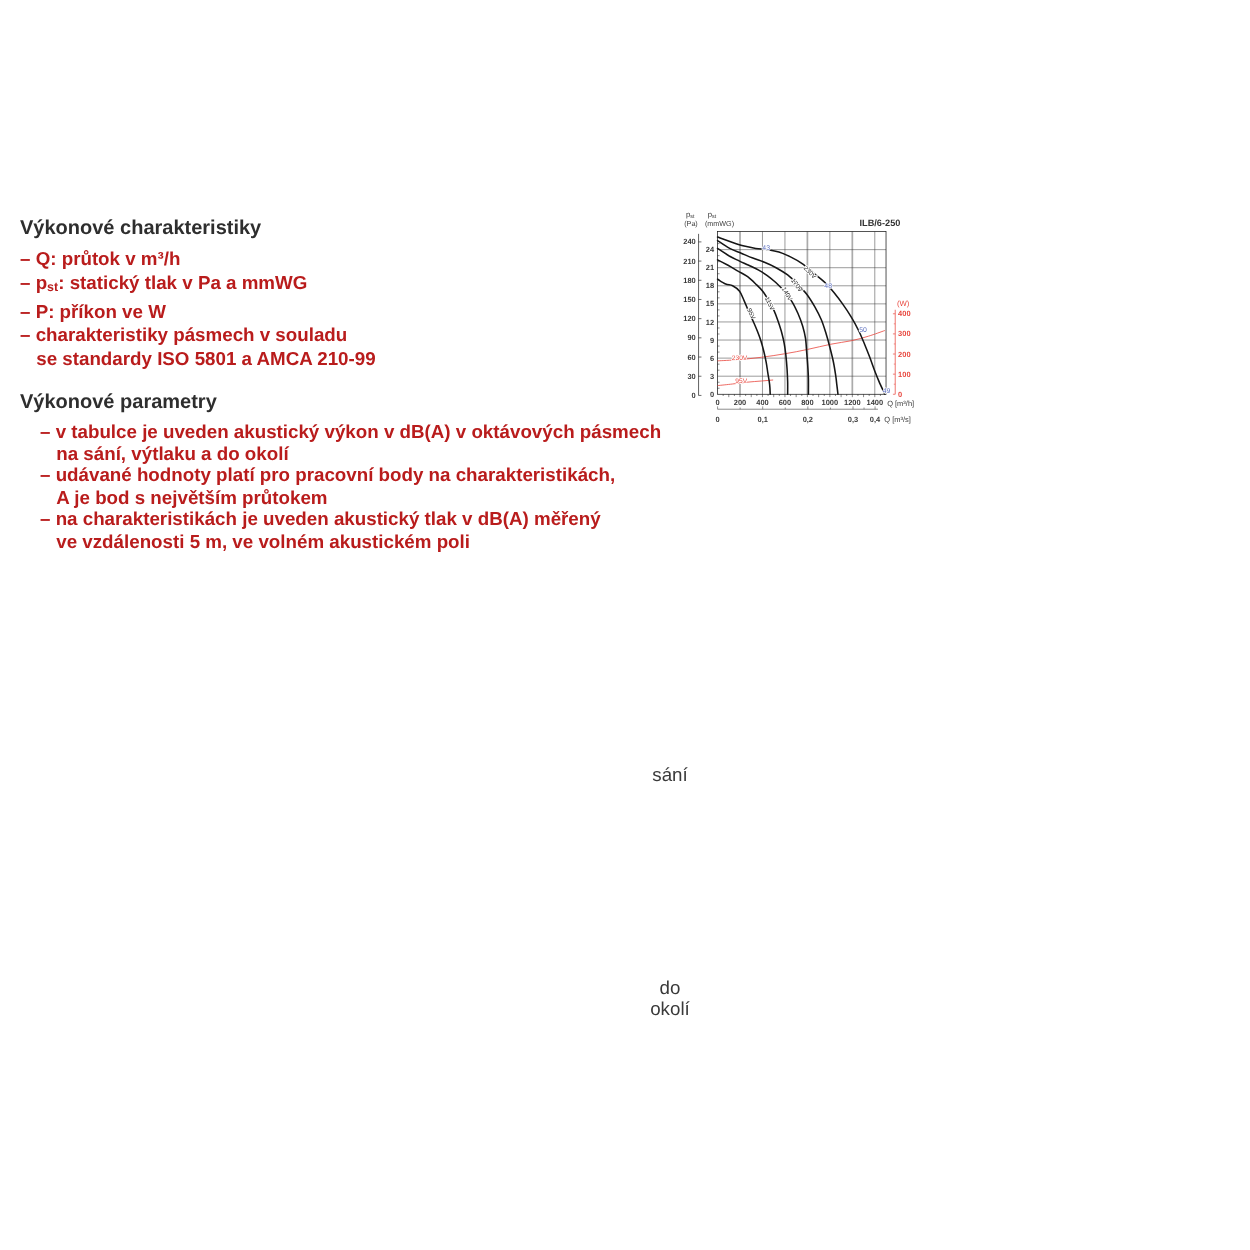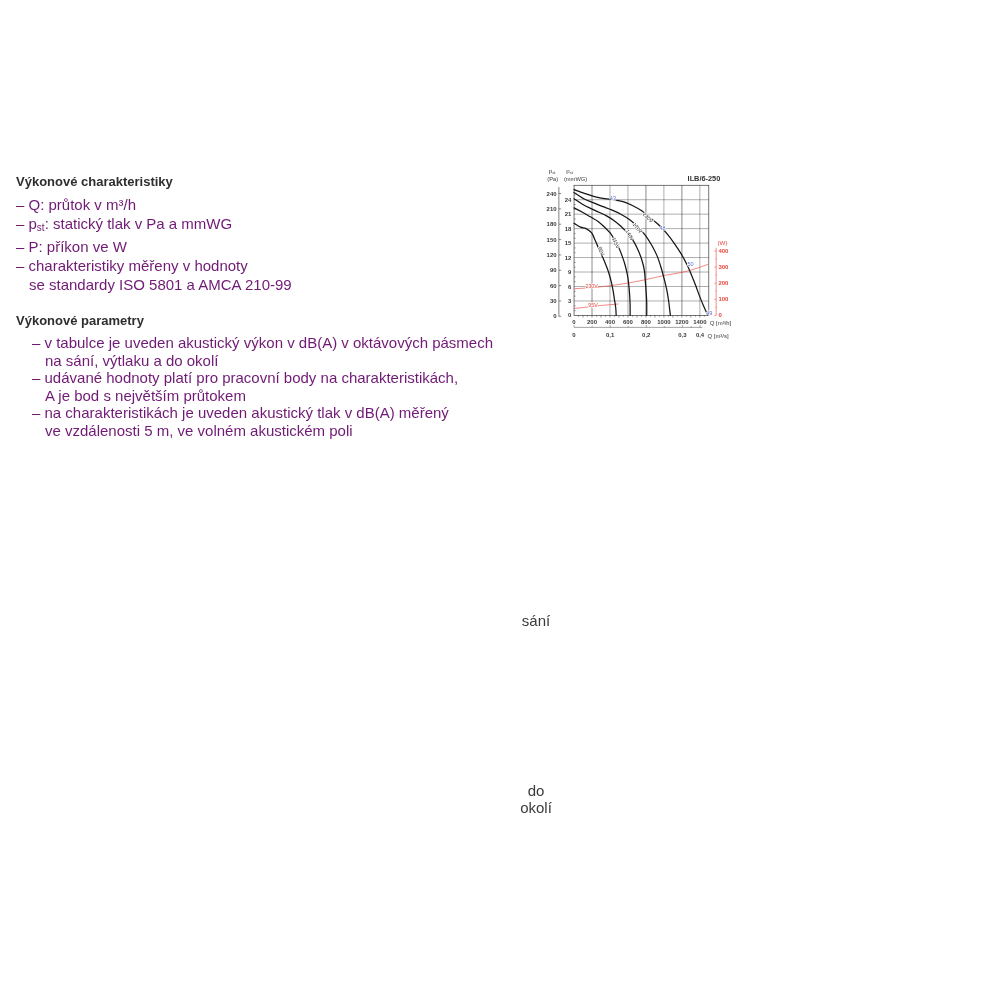--- a/index.html
+++ b/index.html
@@ -1,42 +1,42 @@
 <!DOCTYPE html>
 <html style="--salmon: #f7c8b0;"><head>
 <meta charset="utf-8">
 <style>
   html,body{margin:0;padding:0;}
   body{
     width:1000px;height:1000px;background:#ffffff;position:relative;
     font-family:"Liberation Sans", sans-serif;color:#3a3a3a;overflow:hidden;
   }
   .textblock{position:absolute;left:16px;white-space:nowrap;}
-  .tb-h{font-weight:bold;font-size:13px;color:#2e2e2e;margin:0 0 6px 0;}
-  .ln{font-size:15px;line-height:19px;color:#701a75;}
+  .tb-h{font-weight:bold;font-size:16px;color:#2e2e2e;margin:0 0 6px 0;}
+  .ln{font-size:15px;line-height:19px;color:#b91c1c;font-weight:bold;}
   .s2 .ln{line-height:17.6px;margin-left:16px;}
   .ind{padding-left:13px;}
   .sb{font-size:10px;vertical-align:-2px;}
   #chart{position:absolute;left:540px;top:165px;}
   #tblwrap{position:absolute;left:504px;top:553px;width:482px;height:292px;}
   .glabel{
     position:absolute;left:0;width:64px;display:flex;align-items:center;
     justify-content:center;text-align:center;white-space:pre-line;
     font-size:15px;line-height:17px;pointer-events:none;
   }
 </style>
 </head>
 <body>
 
 <div class="textblock s1" style="top:174px">
   <div class="tb-h">Výkonové charakteristiky</div>
   <div class="ln">– Q: průtok v m³/h</div>
   <div class="ln"><span>– p</span><span class="sb">st</span><span>: statický tlak v Pa a mmWG</span></div>
   <div class="ln">– P: příkon ve W</div>
-  <div class="ln">– charakteristiky měřeny v hodnoty</div>
+  <div class="ln">– charakteristiky pásmech v souladu</div>
   <div class="ln ind">se standardy ISO 5801 a AMCA 210-99</div>
 </div>
 
 <div class="textblock s2" style="top:313px">
   <div class="tb-h">Výkonové parametry</div>
   <div class="ln">– v tabulce je uveden akustický výkon v dB(A) v oktávových pásmech</div>
   <div class="ln ind">na sání, výtlaku a do okolí</div>
   <div class="ln">– udávané hodnoty platí pro pracovní body na charakteristikách,</div>
   <div class="ln ind">A je bod s největším průtokem</div>
   <div class="ln">– na charakteristikách je uveden akustický tlak v dB(A) měřený</div>

